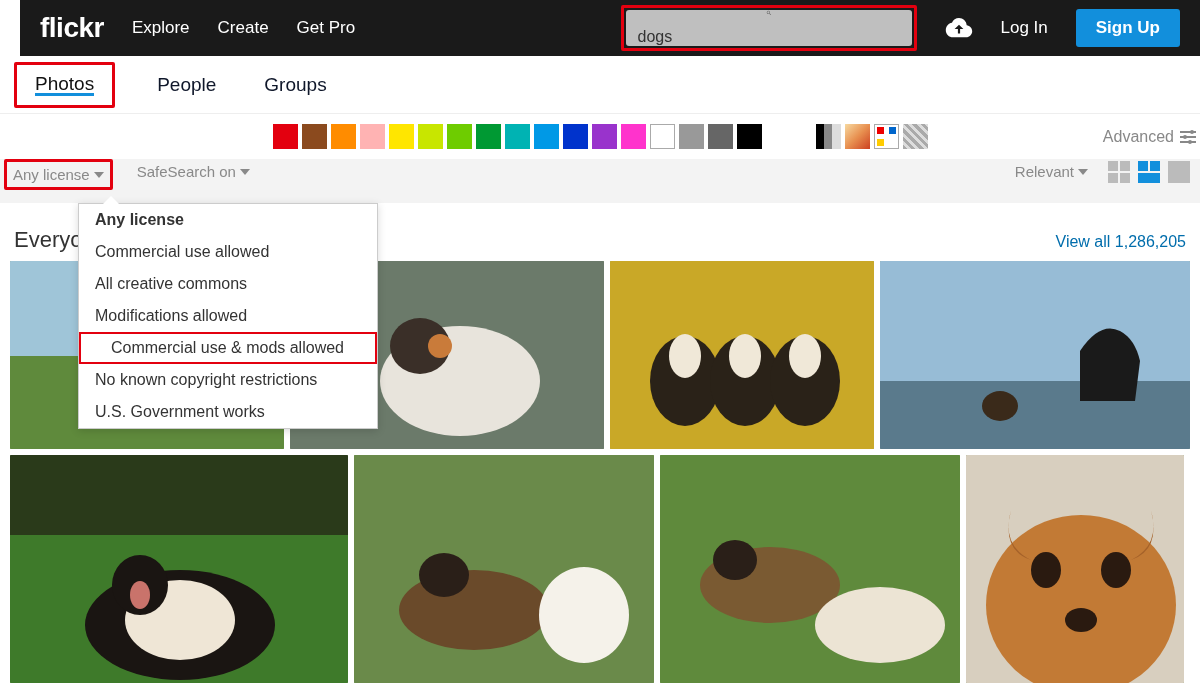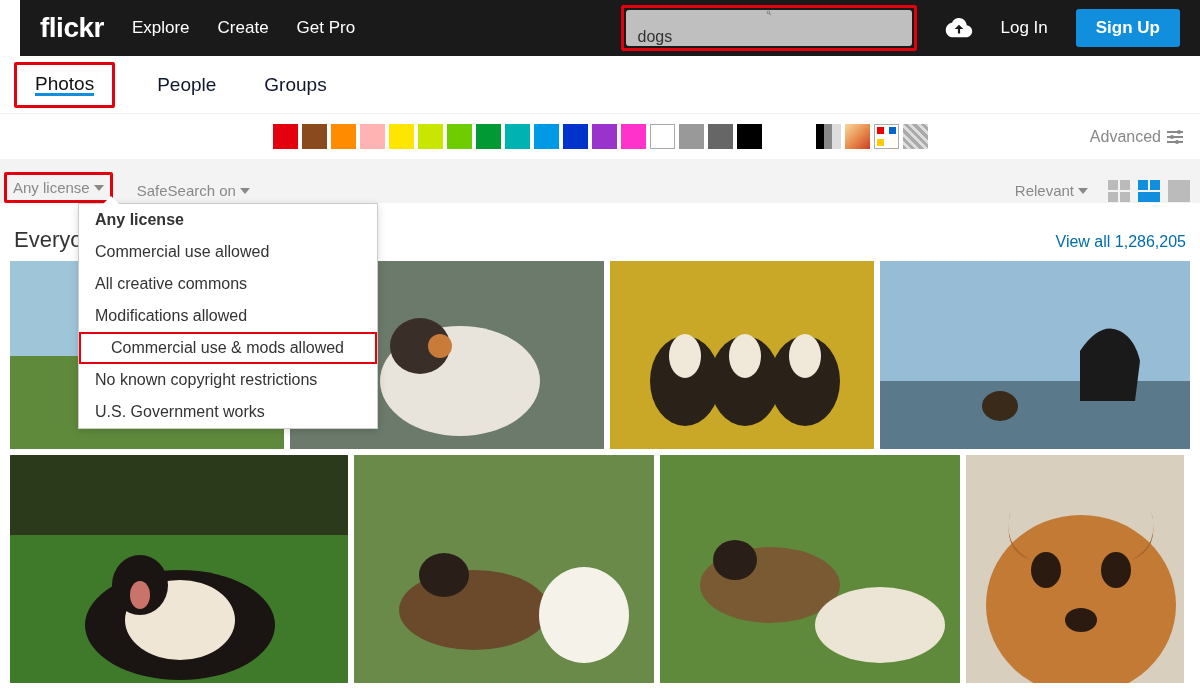--- a/index.html
+++ b/index.html
@@ -27,30 +27,30 @@
 .tab.active { color: #111; }
 .tab.active::after { content: ''; position: absolute; bottom: -1px; left: 0; right: 0; height: 3px; background: #128fdc; }
 .tab-hl { border: 3px solid #e3000f; padding: 8px 18px 10px; margin-left: -6px; }
 
 
 .color-row { display: flex; align-items: center; padding: 10px 20px; gap: 4px; justify-content: center; position: relative; }
 .color-swatch { width: 25px; height: 25px; cursor: pointer; }
 .color-swatch.outline { border: 1px solid #aaa; }
 .texture-group { display: flex; gap: 4px; margin-left: 50px; }
 .texture { width: 25px; height: 25px; cursor: pointer; }
-.advanced { position: absolute; right: 17px; color: #888; font-size: 16px; display: flex; align-items: center; gap: 6px; cursor: pointer; }
+.advanced { position: absolute; right: 4px; color: #888; font-size: 16px; display: flex; align-items: center; gap: 6px; cursor: pointer; }
 .slider-icon { display: inline-flex; flex-direction: column; gap: 3px; }
 .slider-icon span { display: block; width: 16px; height: 2px; background: #888; position: relative; }
 .slider-icon span::before { content: ''; position: absolute; width: 4px; height: 4px; background: #888; border-radius: 50%; top: -1px; }
 .slider-icon span:nth-child(1)::before { left: 10px; }
 .slider-icon span:nth-child(2)::before { left: 3px; }
 .slider-icon span:nth-child(3)::before { left: 8px; }
 
 
-.filter-bar { background: #f3f3f3; height: 44px; display: flex; align-items: flex-end; padding: 0 10px; gap: 18px; position: relative; }
+.filter-bar { background: #f3f3f3; height: 44px; display: flex; align-items: flex-start; padding: 0 10px; gap: 18px; position: relative; }
 .filter { color: #898989; font-size: 15px; cursor: pointer; display: flex; align-items: center; gap: 4px; padding: 4px 6px; }
 .filter-hl { border: 3px solid #e3000f; margin-left: -6px; }
 .caret { width: 0; height: 0; border-left: 5px solid transparent; border-right: 5px solid transparent; border-top: 6px solid #898989; }
 .filter-right { margin-left: auto; display: flex; align-items: center; gap: 14px; }
 .view-icons { display: flex; gap: 8px; }
 .view-icon { width: 22px; height: 22px; cursor: pointer; display: grid; }
 .vi-grid { grid-template-columns: 1fr 1fr; grid-template-rows: 1fr 1fr; gap: 2px; }
 .vi-grid span { background: #bbb; }
 .vi-justified { grid-template-columns: 1fr 1fr; grid-template-rows: 1fr 1fr; gap: 2px; }
 .vi-justified span { background: #128fdc; }

